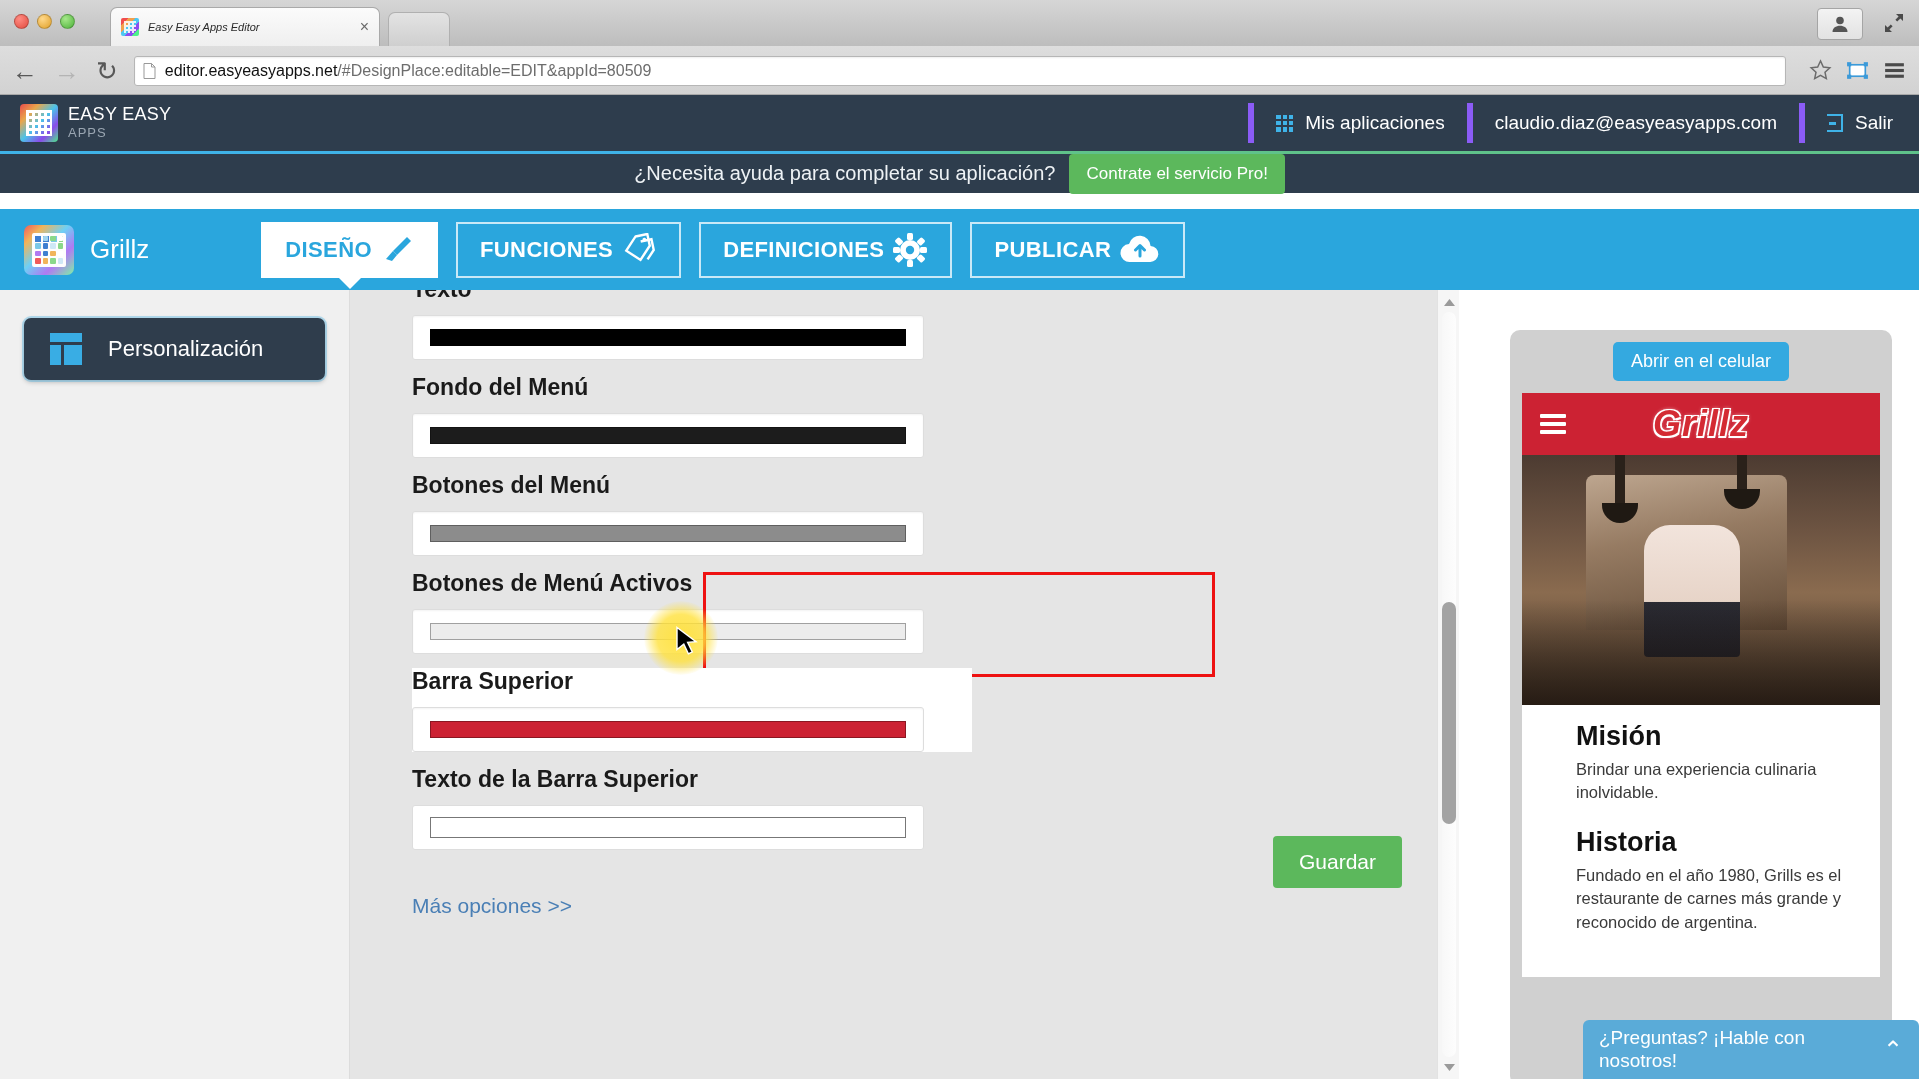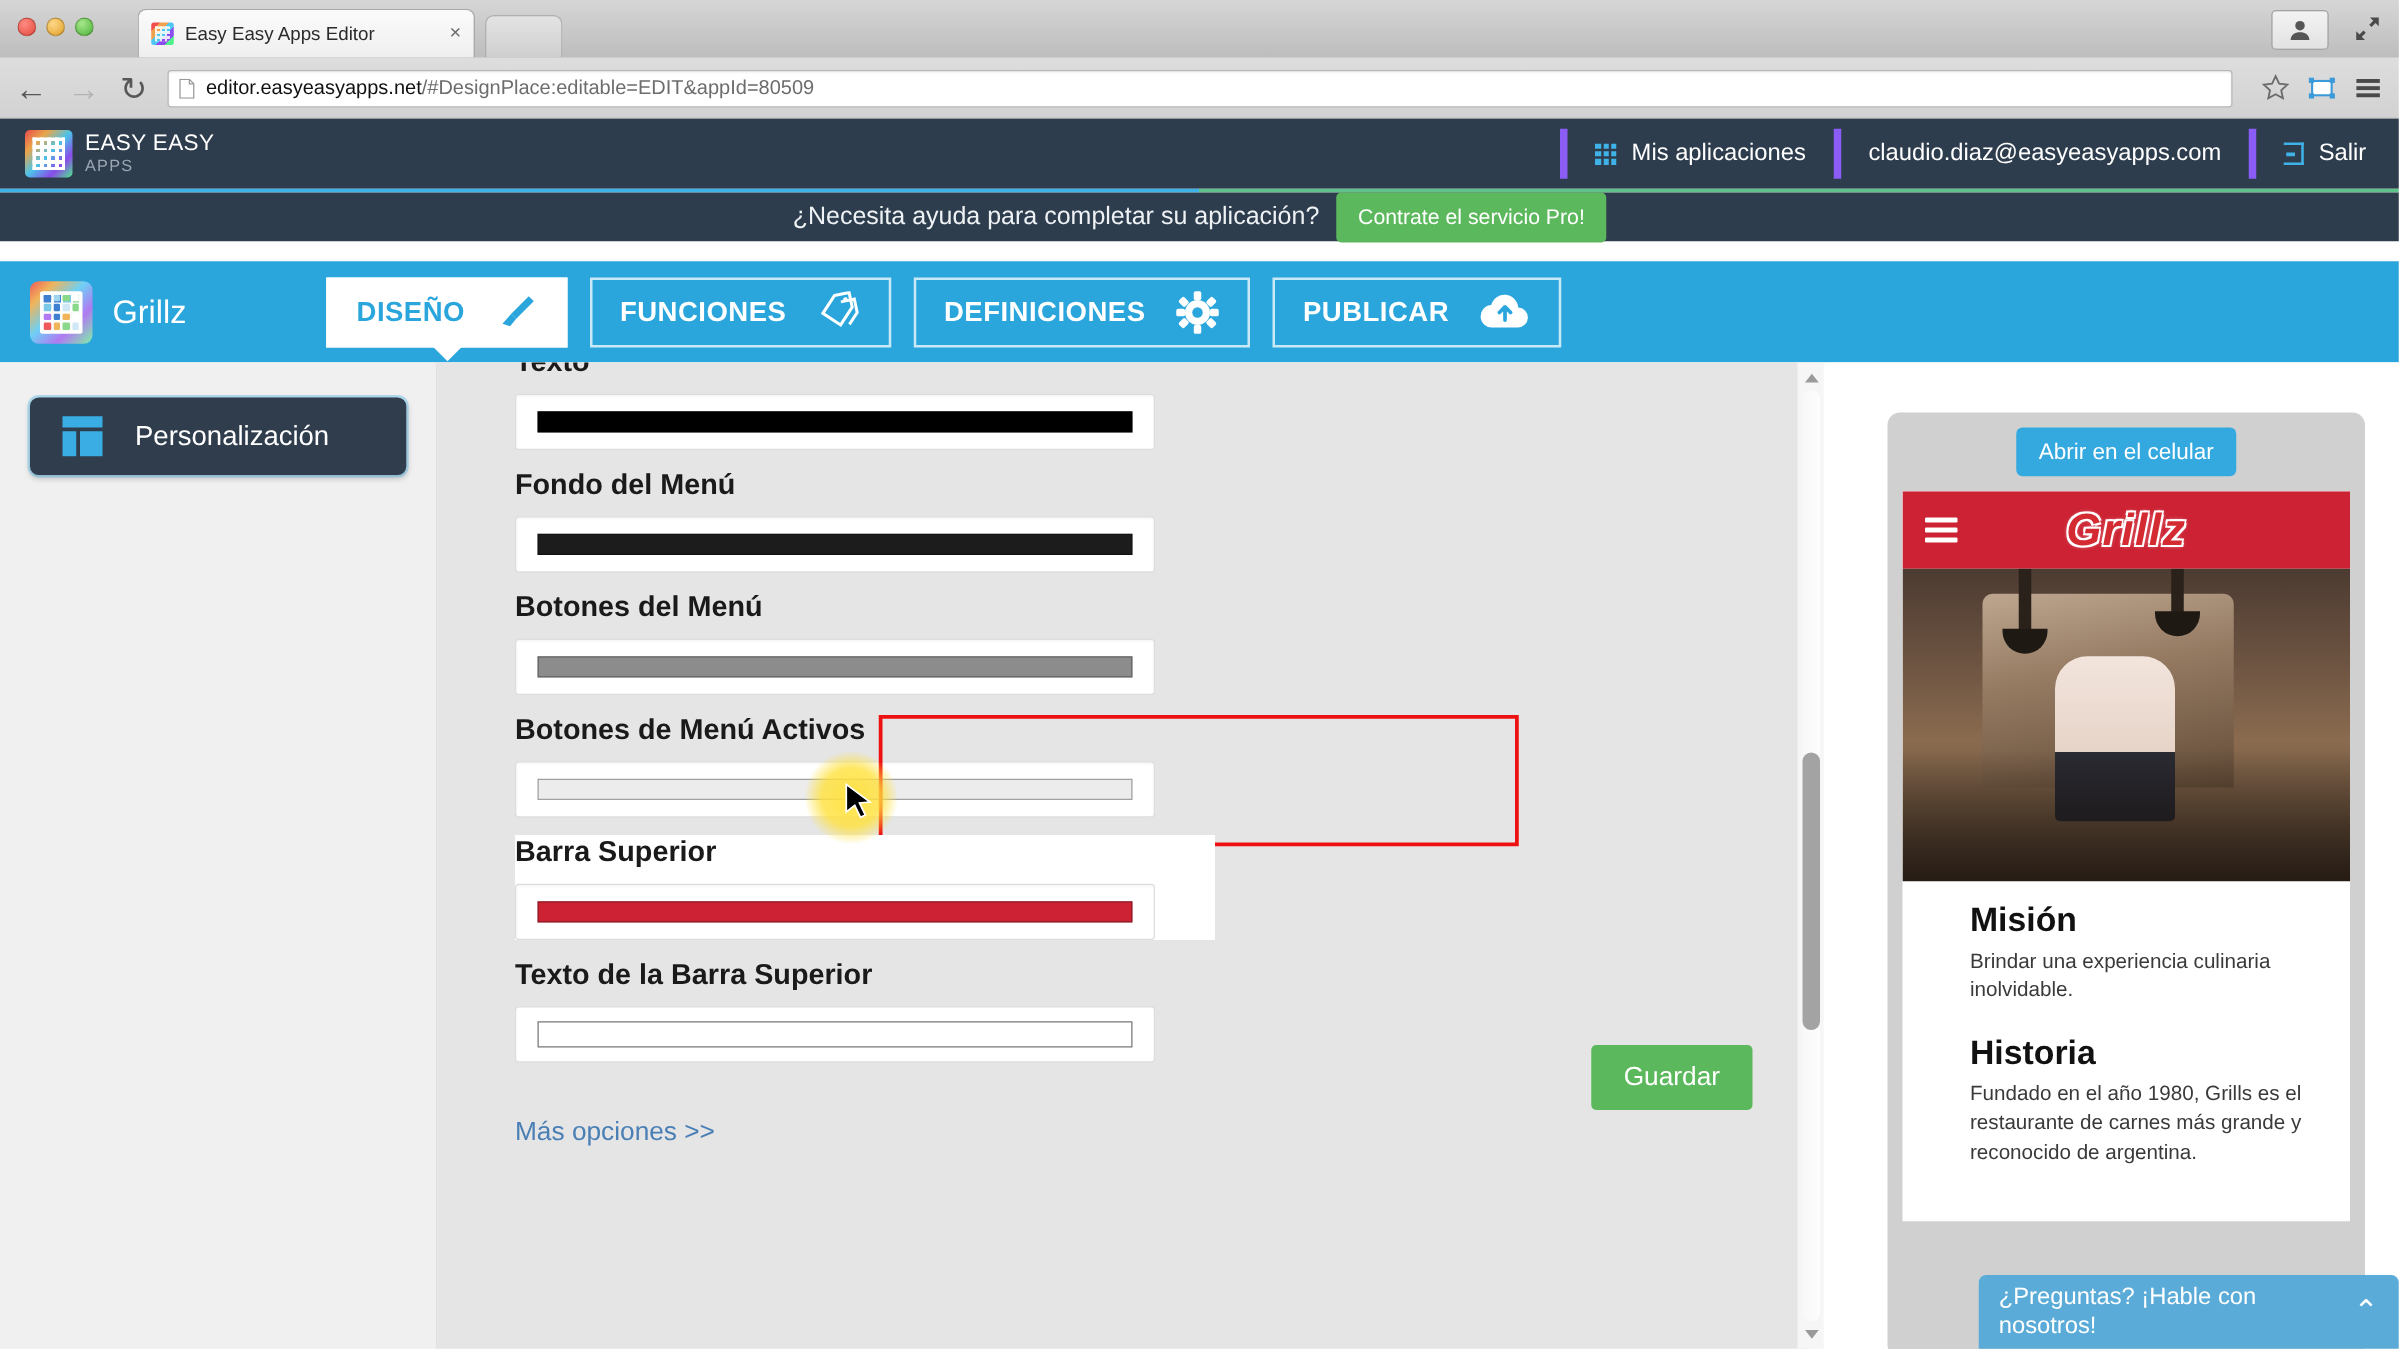--- a/index.html
+++ b/index.html
@@ -42,22 +42,22 @@
     border-radius: 2px; position: relative;
   }
   .tab-favicon::after {
     content: ""; position: absolute; inset: 3px;
     background:
       repeating-linear-gradient(to right, #fff 0 2px, transparent 2px 4px),
       repeating-linear-gradient(to bottom, #fff 0 2px, transparent 2px 4px);
     opacity: .85;
   }
   .tab-title {
-    font-size: 15px; color: #2b2b2b; white-space: nowrap;
-    overflow: hidden; text-overflow: ellipsis; flex: 1;
+    font-size: 11px; color: #2b2b2b; white-space: nowrap;
+    overflow: hidden; text-overflow: ellipsis; flex: 1; font-style: italic;
   }
   .tab-close {
     font-size: 16px; color: #6a6a6a; margin-left: 6px; cursor: pointer;
     line-height: 1;
   }
   .tab-ghost {
     position: absolute; left: 388px; top: 12px; width: 62px; height: 34px;
     background: linear-gradient(#e3e3e3,#cfcfcf);
     border: 1px solid #b0b0b0; border-bottom: none; border-radius: 7px 7px 0 0;
   }
@@ -172,21 +172,21 @@
   }
   .appgrid {
     position:absolute; inset:11px; z-index:3; display:grid;
     grid-template-columns: repeat(4,1fr); grid-template-rows: repeat(4,1fr); gap:2px;
   }
   .appgrid i { display:block; border-radius:1px; }
   .app-title { color: #fff; font-size: 26px; margin-left: 16px; }
 
   .apptabs { display: flex; align-items: flex-end; margin-left: 112px; height: 81px; }
   .apptab {
-    position: relative; display: flex; align-items: center; gap: 24px;
+    position: relative; display: flex; align-items: center; gap: 8px;
     height: 56px; margin-right: 18px; padding: 0 22px;
     border: 2px solid rgba(255,255,255,.75);
     color: #fff; font-size: 22px; font-weight: bold; letter-spacing: .4px;
     cursor: pointer; margin-bottom: 12px; background: transparent;
   }
   .apptab.active {
     background: #fff; color: #2aa6dd; border-color: #fff;
   }
   .apptab.active::after {
     content: ""; position: absolute; left: 50%; bottom: -13px;

